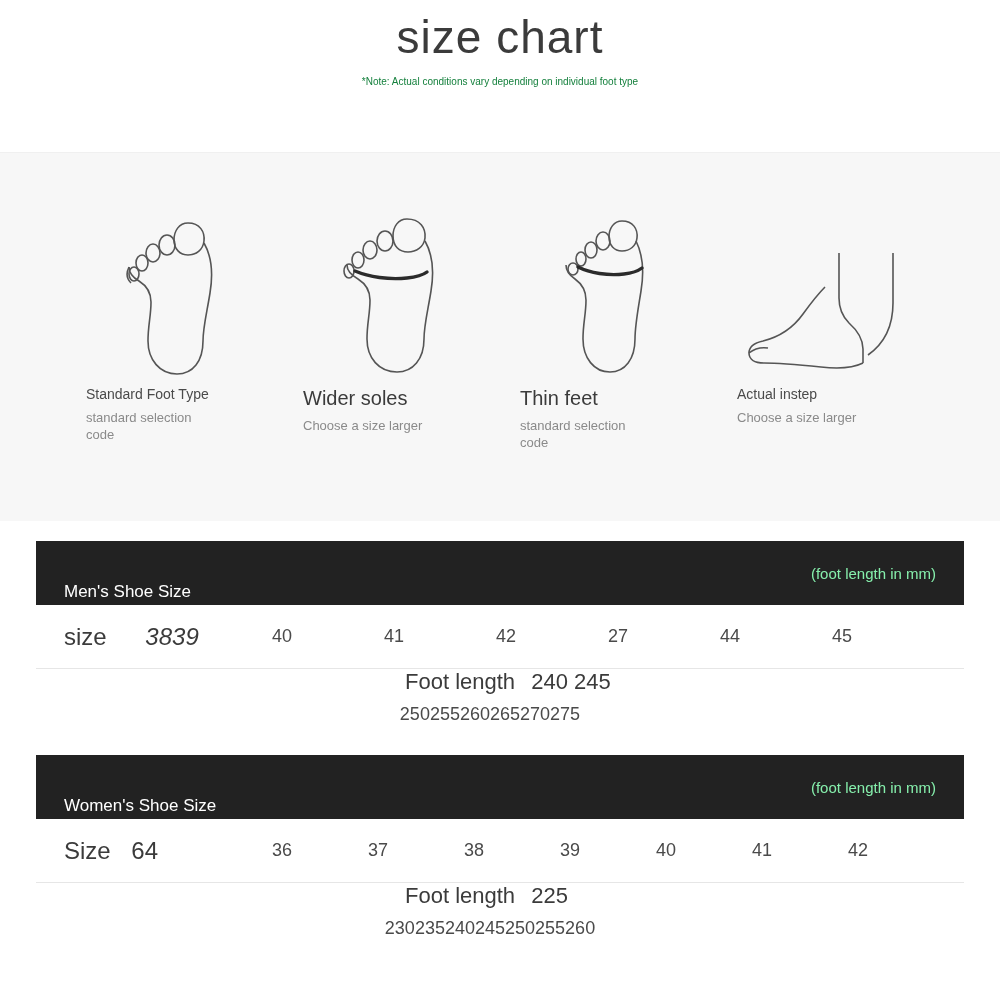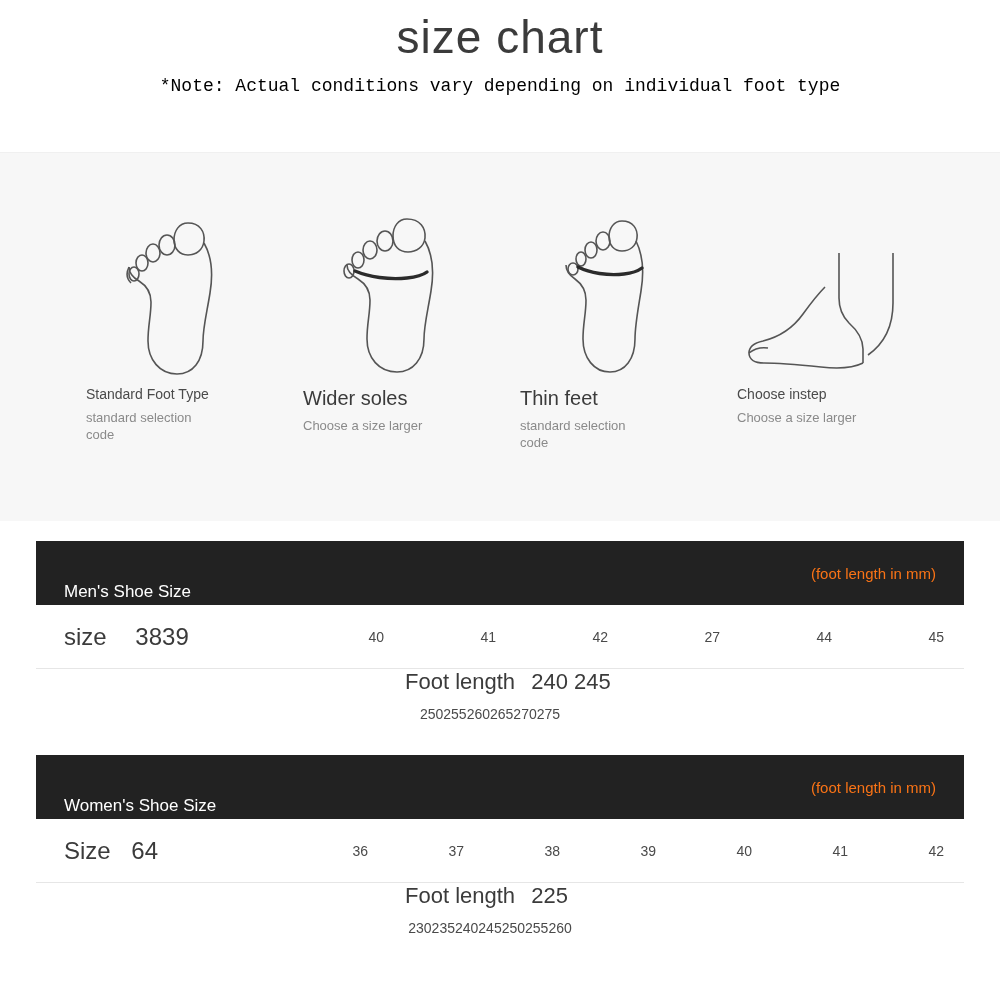--- a/index.html
+++ b/index.html
@@ -32,25 +32,24 @@
   }
   .title {
     font-size: 46px;
     font-weight: 400;
     color: #3b3b3b;
     letter-spacing: 1px;
     margin: 0;
     line-height: 62px;
   }
   .subtitle {
-    font-size: 18px;
-    color: #000000;
+    font-size: 10px;
+    color: #15803d;
     margin-top: 8px;
     font-weight: 400;
-    font-family: Liberation Mono, monospace;
   }
 
   
   .foot-band {
     position: relative;
     height: 368px;
     background: #f7f7f7;
     border-top: 1px solid #f0f0f0;
   }
   .foot-grid {
@@ -111,21 +110,21 @@
   .table-head-title {
     font-size: 17px;
     font-weight: 400;
     line-height: 22px;
     max-width: 180px;
     margin-top: 37px;
   }
   .table-head-unit {
     font-size: 15px;
     font-weight: 400;
-    color: #f97316;
+    color: #86efac;
   }
   .table-row {
     display: flex;
     align-items: center;
     background: #ffffff;
     height: 64px;
     border-bottom: 1px solid #e6e6e6;
     padding: 0 10px 0 0;
     box-sizing: border-box;
   }
@@ -146,22 +145,22 @@
   }
   .cells {
     flex: 1;
     display: flex;
     justify-content: space-between;
     align-items: center;
     padding-right: 10px;
   }
   .cell {
     flex: 1;
-    text-align: right;
-    font-size: 14px;
+    text-align: left;
+    font-size: 18px;
     color: #4a4a4a;
   }
 
   svg { display: block; }
 </style>
 </head>
 <body>
 
 <div class="page">
 
@@ -238,40 +237,40 @@
           <svg width="170" height="175" viewBox="0 0 170 175">
             <g fill="none" stroke="#555" stroke-width="1.6">
               <path d="M92 48 l0 45 c0 10 3 18 10 25 c9 8 14 16 14 26 l0 14"></path>
               <path d="M146 48 l0 50 c0 22 -8 40 -25 52"></path>
               <path d="M116 158 c-10 5 -25 6 -42 4 c-20 -2 -44 -4 -57 -4 c-10 0 -15 -4 -15 -10 c0 -6 5 -10 14 -12 c16 -4 30 -13 40 -27 c8 -11 15 -20 22 -27"></path>
               <path d="M2 148 c5 -4 12 -6 19 -5"></path>
             </g>
           </svg>
         </div>
         <div class="foot-caption">
-          <div class="foot-name">Choose instep</div>
+          <div class="foot-name">Actual instep</div>
           <div class="foot-note">Choose a size larger</div>
         </div>
       </div>
 
     </div>
   </div>
 
   <div class="tables">
 
     <div class="table-block">
       <div class="table-head">
         <div class="table-head-title">Men's Shoe Size</div>
         <div class="table-head-unit">(foot length in mm)</div>
       </div>
 
       <div class="table-row">
         <div class="row-label">
           <span>size</span>
-          <span style="margin-left:22px;">3839</span>
+          <span style="margin-left:32px;font-style:italic;">3839</span>
         </div>
         <div class="cells">
           <div class="cell">40</div>
           <div class="cell">41</div>
           <div class="cell">42</div>
           <div class="cell">27</div>
           <div class="cell">44</div>
           <div class="cell">45</div>
         </div>
       </div>

